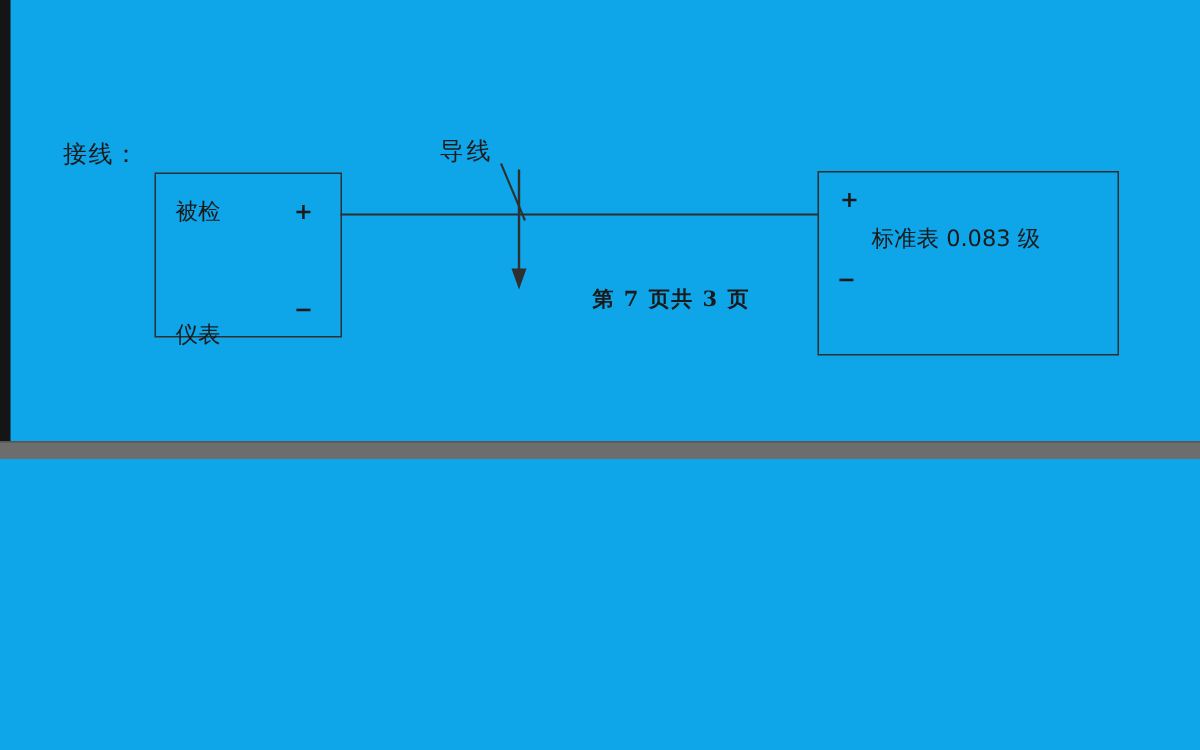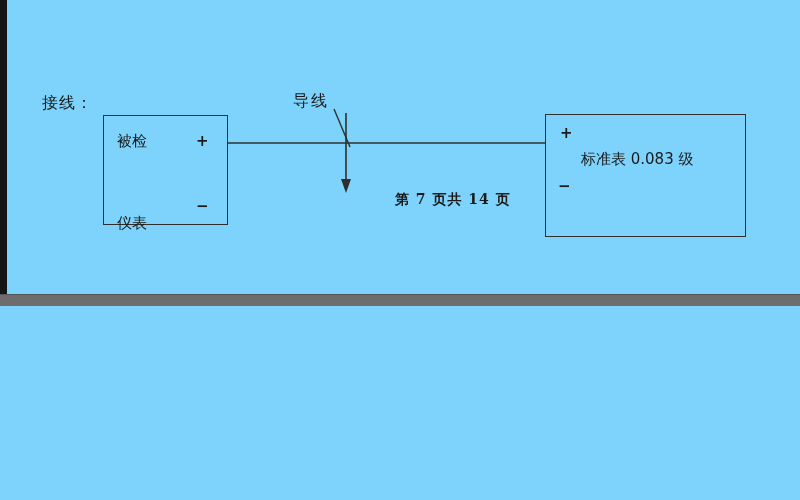--- a/index.html
+++ b/index.html
@@ -8,21 +8,21 @@
     background: #ffffff;
   }
   body {
     font-family: "DejaVu Sans", sans-serif;
     color: #1a1a1a;
   }
   .page {
     position: relative;
     width: 800px;
     height: 500px;
-    background: #7dd3fc;
+    background: #0ea5e9;
     overflow: hidden;
   }
   
   .edge-strip {
     position: absolute;
     left: 0;
     top: 0;
     width: 7px;
     height: 295px;
     background: #151515;
@@ -134,17 +134,17 @@
 
     <line x1="227" y1="143" x2="546" y2="143" stroke="#2f2f2f" stroke-width="1.4"></line>
 
     <line x1="334" y1="109" x2="350" y2="147" stroke="#2f2f2f" stroke-width="1.4"></line>
 
     <line x1="346" y1="113" x2="346" y2="181" stroke="#2f2f2f" stroke-width="1.6"></line>
 
     <polygon points="341,179 351,179 346,193" fill="#2f2f2f"></polygon>
   </svg>
 
-  <div class="footer-text">第 7 页共 14 页</div>
+  <div class="footer-text">第 7 页共 3 页</div>
 
   <div class="divider-bar"></div>
 
 </div>
 
 </body></html>

